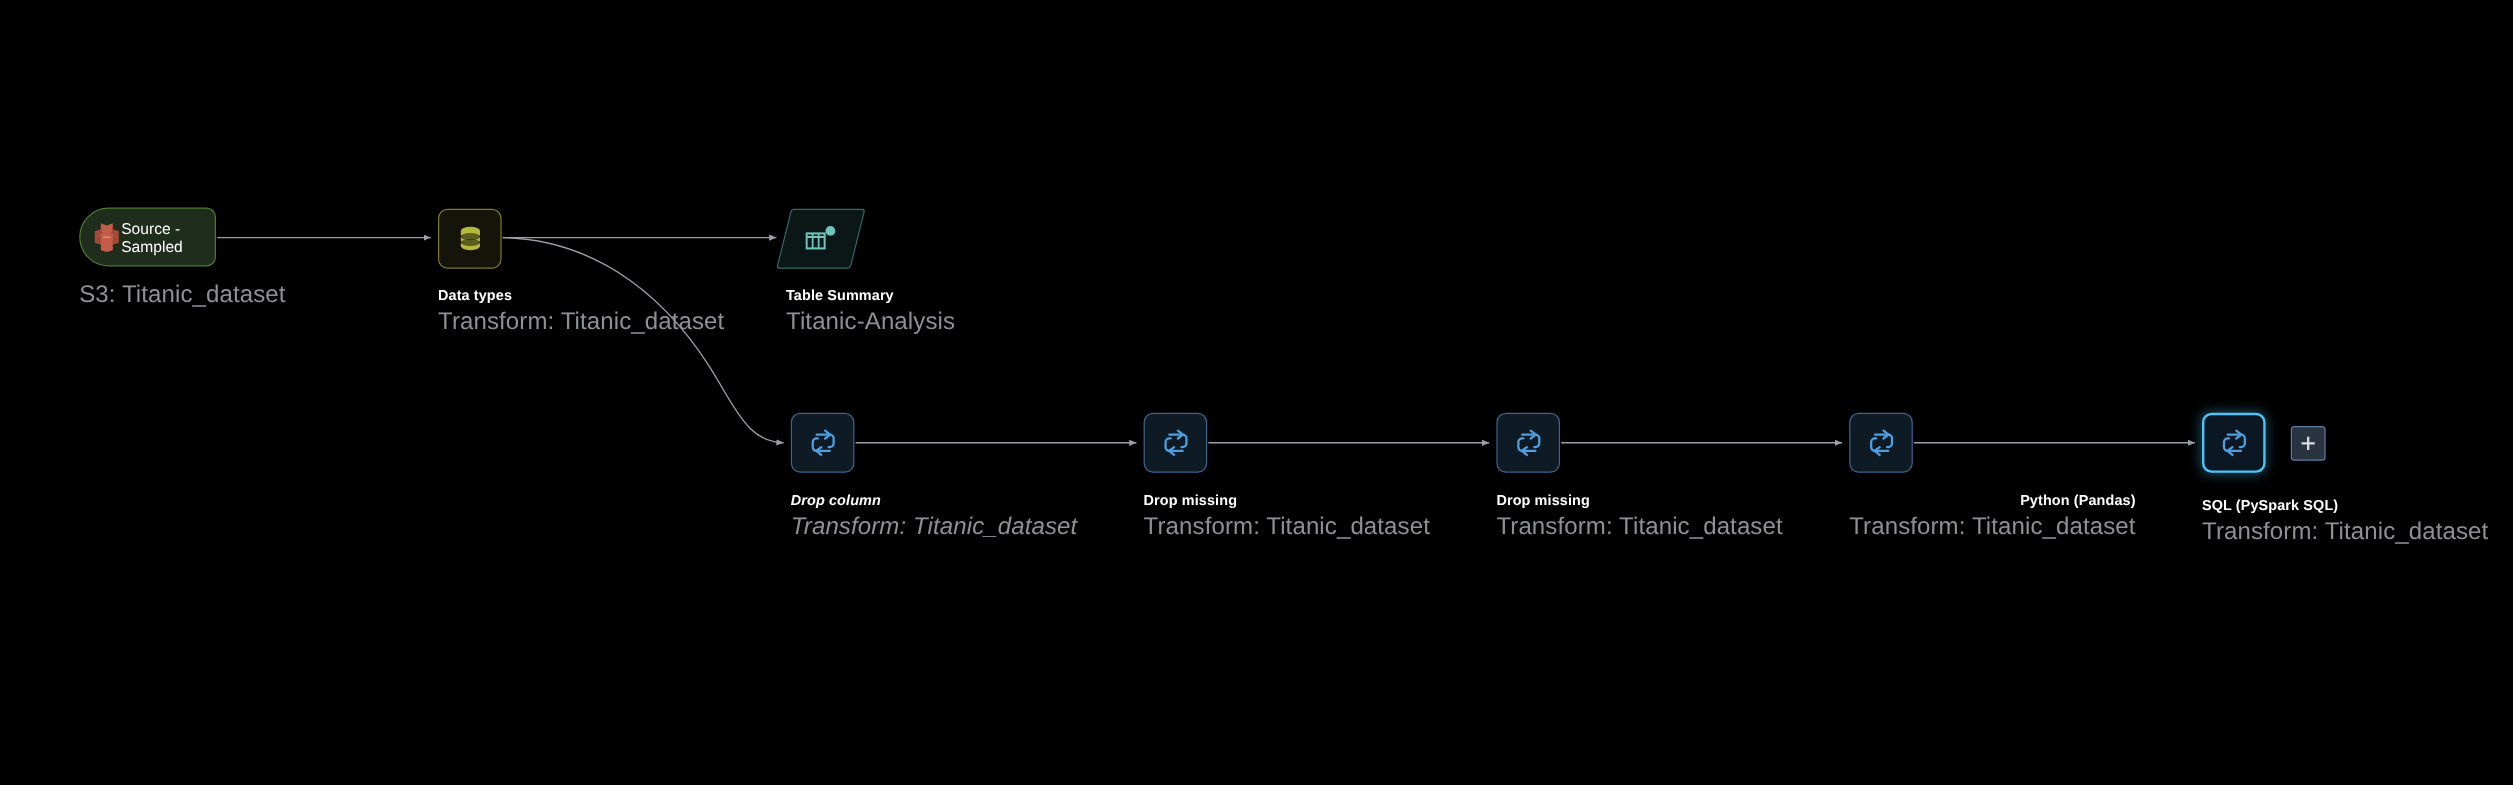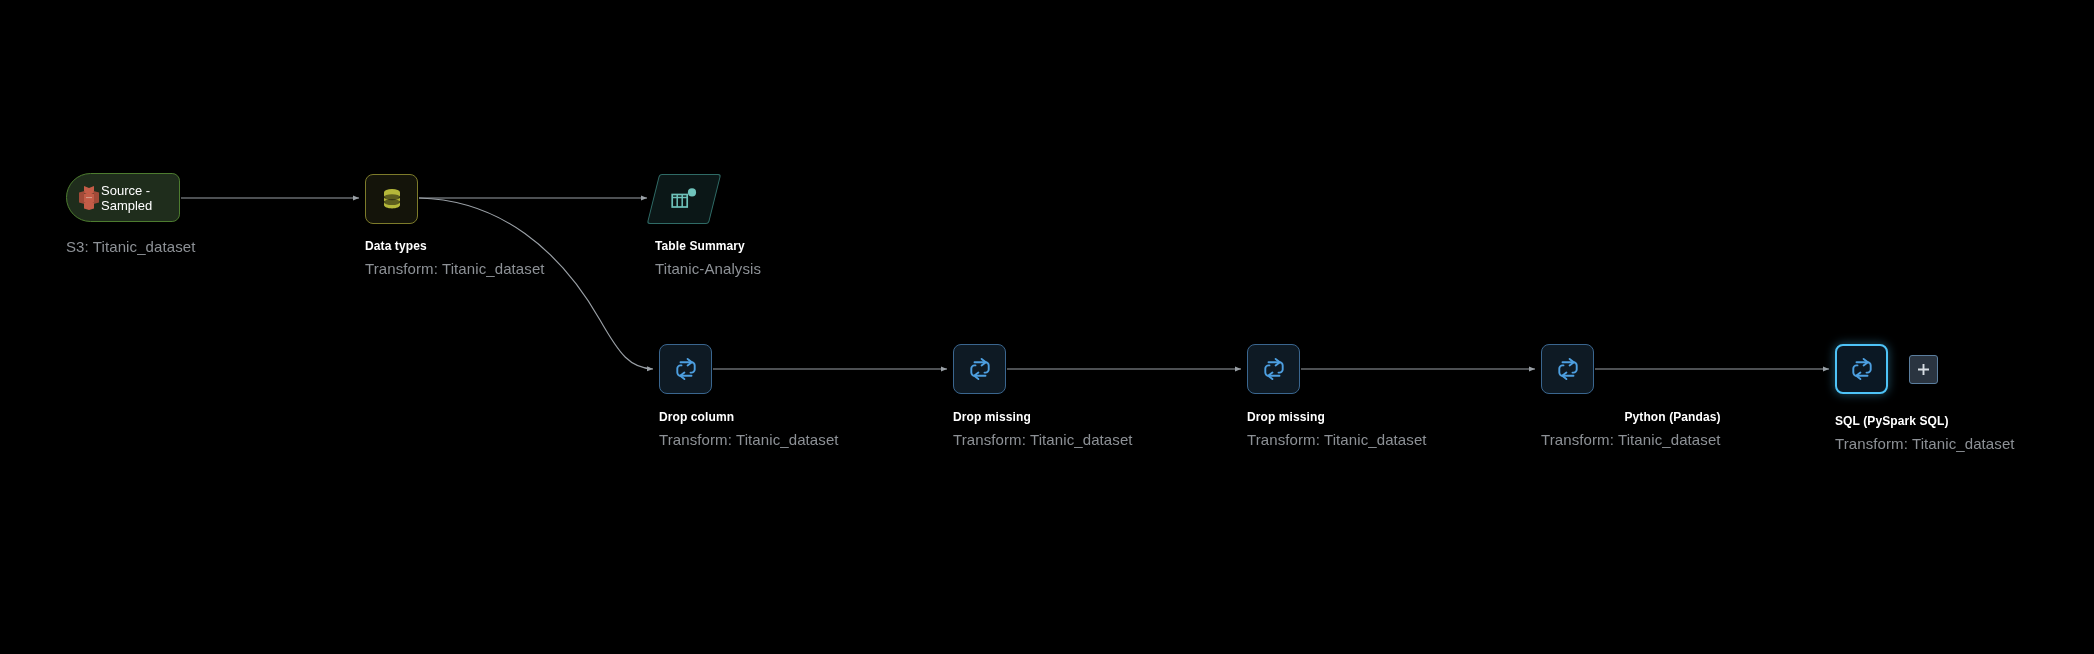--- a/index.html
+++ b/index.html
@@ -52,21 +52,21 @@
     white-space: nowrap;
   }
   .node-title {
     font-size: 12px;
     font-weight: bold;
     color: #ffffff;
     letter-spacing: 0.1px;
     line-height: 17px;
   }
   .node-sub {
-    font-size: 15px;
+    font-size: 20px;
     font-weight: normal;
     color: #8d9196;
     letter-spacing: 0.1px;
     line-height: 17px;
     margin-top: 5px;
   }
 
   
   .source-node .node-shape {
     width: 114px;
@@ -208,21 +208,21 @@
       <div class="node sq-node" style="left: 659px; top: 344px;">
         <div class="node-shape" style="border-color: rgb(58, 102, 143); background: rgb(14, 26, 36);">
           <svg class="icon" width="26" height="24" viewBox="0 0 26 24">
             <path d="M7.5 5.2 h11 a3.2 3.2 0 0 1 3.2 3.2 v4.0 a3.2 3.2 0 0 1 -3.2 3.2 h-1" fill="none" stroke="#4d9fe0" stroke-width="1.9" stroke-linecap="round"></path>
             <path d="M18.5 18.8 h-11 a3.2 3.2 0 0 1 -3.2 -3.2 v-4.0 a3.2 3.2 0 0 1 3.2 -3.2 h1" fill="none" stroke="#4d9fe0" stroke-width="1.9" stroke-linecap="round"></path>
             <path d="M14.6 1.9 L18.8 5.2 L14.6 8.4" fill="none" stroke="#4d9fe0" stroke-width="1.9" stroke-linecap="round" stroke-linejoin="round"></path>
             <path d="M11.4 15.6 L7.2 18.8 L11.4 22.1" fill="none" stroke="#4d9fe0" stroke-width="1.9" stroke-linecap="round" stroke-linejoin="round"></path>
           </svg>
         </div>
       </div>
-      <div class="node-labels" style="left: 659px; top: 409px;">
+      <div class="node-labels" style="left: 659px; top: 409px; font-style: italic;">
         <div class="node-title">Drop column</div>
         <div class="node-sub">Transform: Titanic_dataset</div>
       </div>
       <div class="node sq-node" style="left: 953px; top: 344px;">
         <div class="node-shape" style="border-color: rgb(58, 102, 143); background: rgb(14, 26, 36);">
           <svg class="icon" width="26" height="24" viewBox="0 0 26 24">
             <path d="M7.5 5.2 h11 a3.2 3.2 0 0 1 3.2 3.2 v4.0 a3.2 3.2 0 0 1 -3.2 3.2 h-1" fill="none" stroke="#4d9fe0" stroke-width="1.9" stroke-linecap="round"></path>
             <path d="M18.5 18.8 h-11 a3.2 3.2 0 0 1 -3.2 -3.2 v-4.0 a3.2 3.2 0 0 1 3.2 -3.2 h1" fill="none" stroke="#4d9fe0" stroke-width="1.9" stroke-linecap="round"></path>
             <path d="M14.6 1.9 L18.8 5.2 L14.6 8.4" fill="none" stroke="#4d9fe0" stroke-width="1.9" stroke-linecap="round" stroke-linejoin="round"></path>
             <path d="M11.4 15.6 L7.2 18.8 L11.4 22.1" fill="none" stroke="#4d9fe0" stroke-width="1.9" stroke-linecap="round" stroke-linejoin="round"></path>

